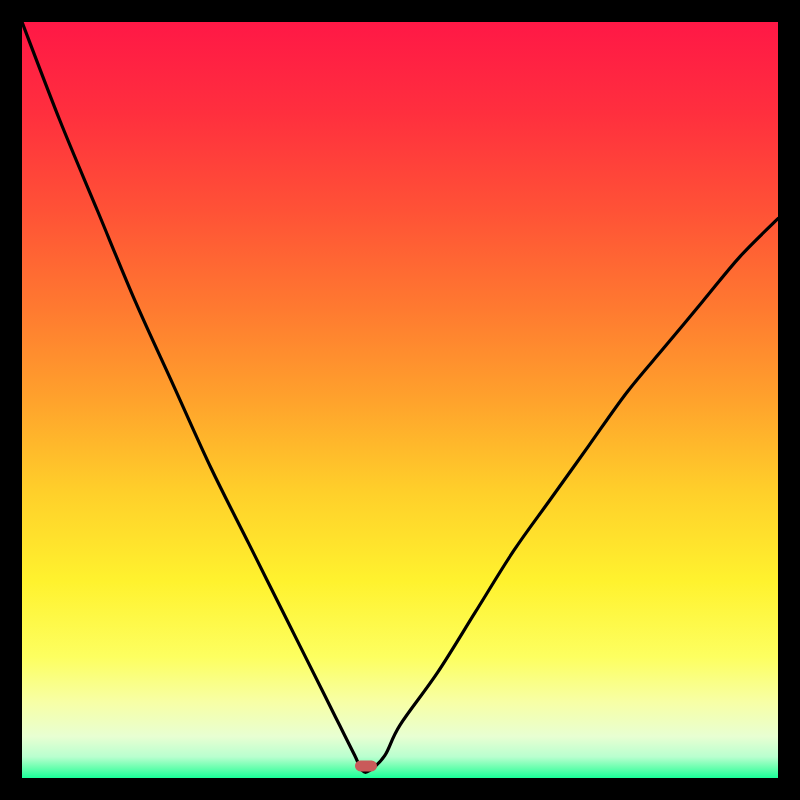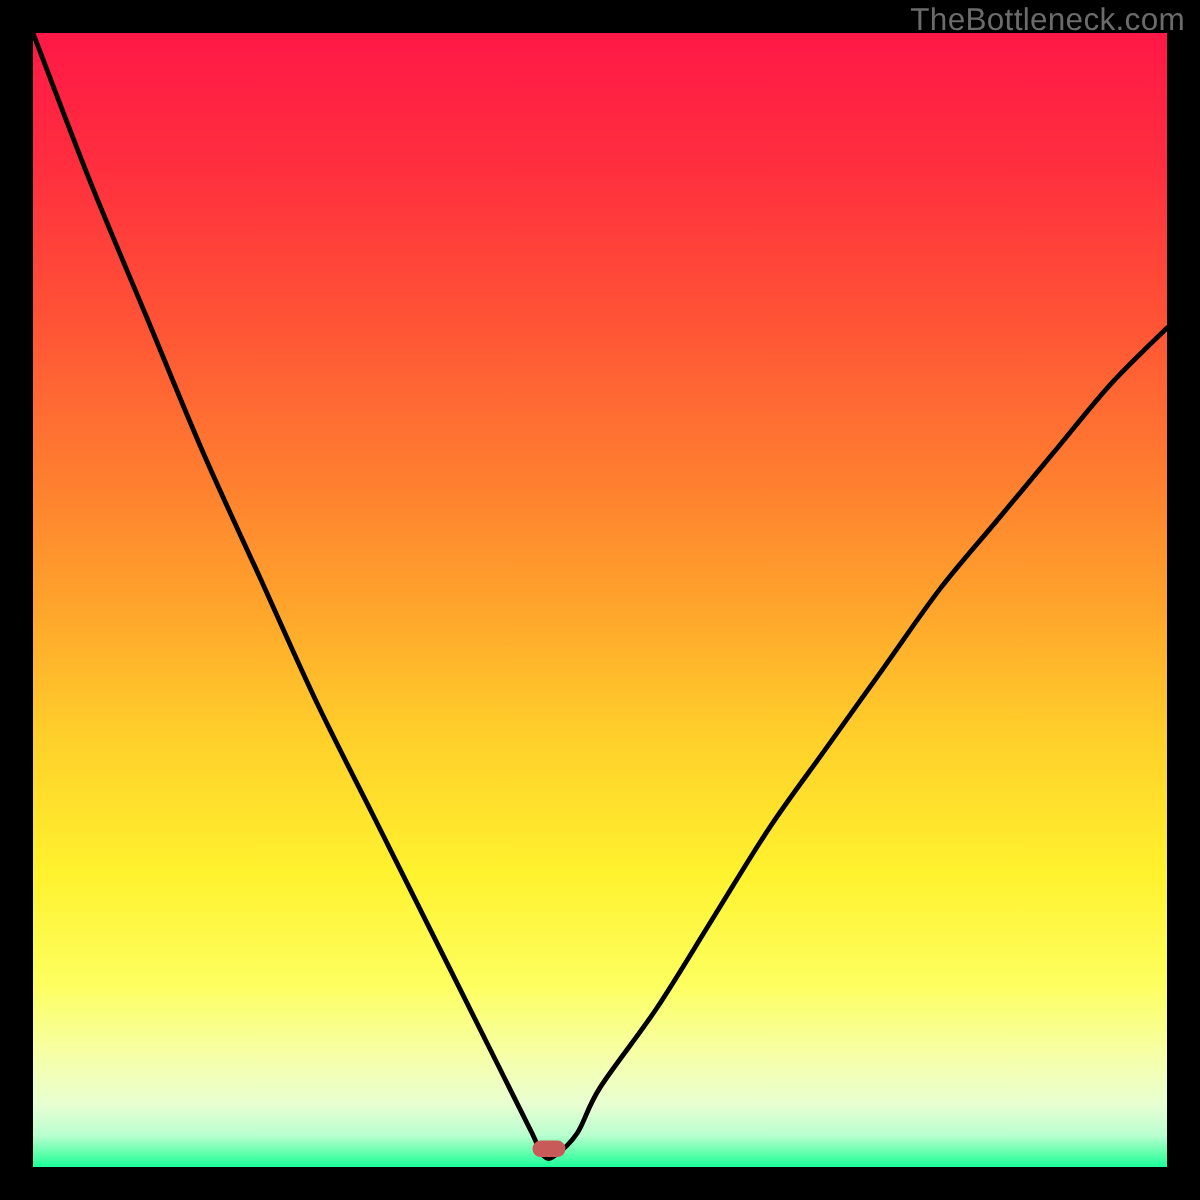--- a/index.html
+++ b/index.html
@@ -36,21 +36,20 @@
     z-index: 10;
   }
   svg {
     display: block;
   }
 </style>
 </head>
 <body>
 
 <div class="frame">
-  <div class="watermark">TheBottleneck.com</div>
   <div class="plot">
     <svg id="chart-svg" width="756" height="756" viewBox="0 0 756 756" preserveAspectRatio="none">
         <defs>
           <linearGradient id="bg-grad" x1="0" y1="0" x2="0" y2="1">
             <stop offset="0%" stop-color="#ff1846"></stop>
             <stop offset="12%" stop-color="#ff2f3e"></stop>
             <stop offset="25%" stop-color="#ff5236"></stop>
             <stop offset="38%" stop-color="#ff7a30"></stop>
             <stop offset="50%" stop-color="#ffa22c"></stop>
             <stop offset="62%" stop-color="#ffcf2a"></stop>

